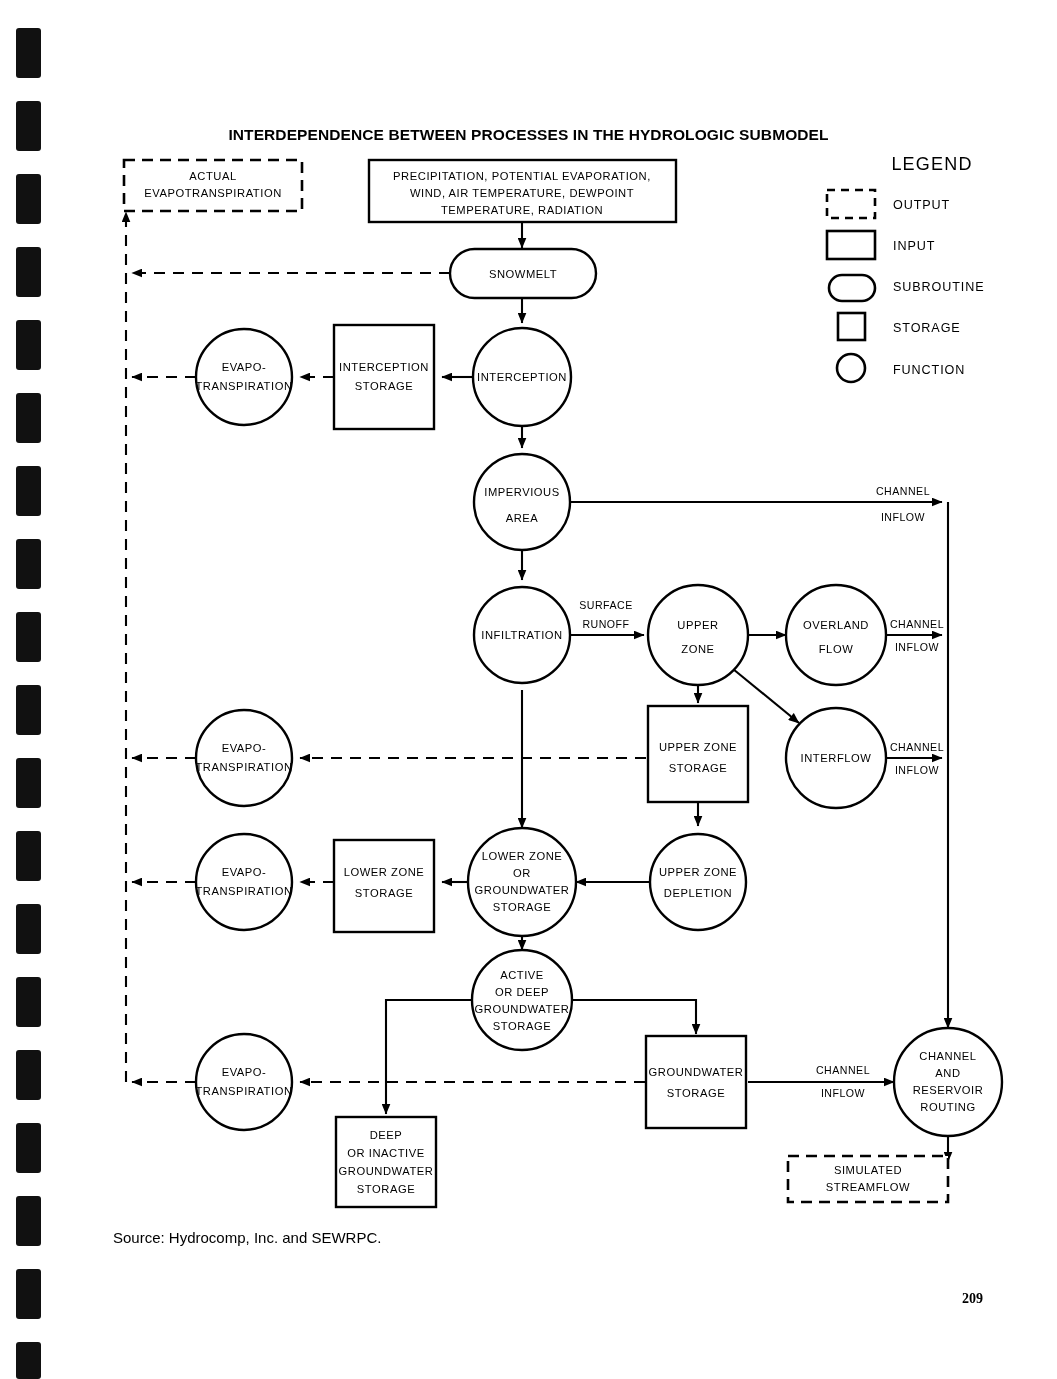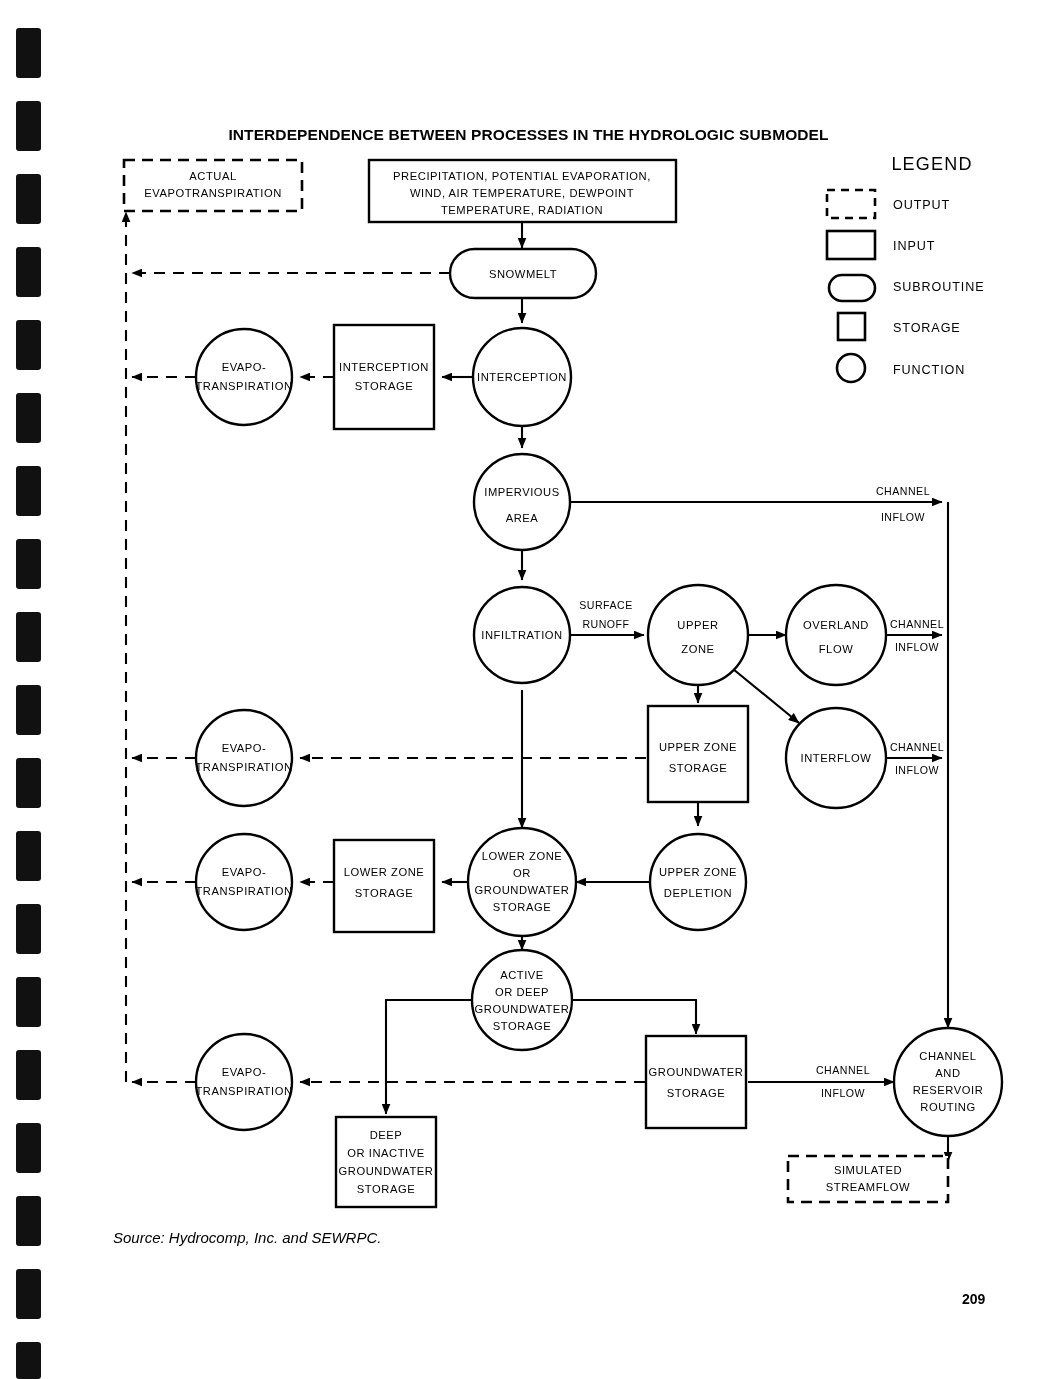--- a/index.html
+++ b/index.html
@@ -5,22 +5,22 @@
   html,body{margin:0;padding:0;background:#ffffff;}
   body{width:1057px;height:1379px;position:relative;overflow:hidden;
        font-family:"Liberation Sans", sans-serif;color:#000;}
   #figure-root{position:absolute;inset:0;}
   svg{position:absolute;top:0;left:0;width:1057px;height:1379px;}
   .fig-num{position:absolute;left:0;right:0;top:86px;text-align:center;
            font-size:15px;font-weight:bold;letter-spacing:.2px;}
   .fig-title{position:absolute;left:0;right:0;top:126px;text-align:center;
              font-size:15.5px;font-weight:bold;letter-spacing:.1px;}
   .source-note{position:absolute;left:113px;top:1229px;font-size:15px;
-               font-style:italic;}
-  .page-num{position:absolute;left:962px;top:1291px;font-size:14px;font-weight:bold;}
+               }
+  .page-num{position:absolute;left:962px;top:1291px;font-size:14px;font-weight:bold;font-family:Liberation Serif, serif;}
   text{font-family:"Liberation Sans", sans-serif;fill:#000;}
   .nodetext{font-size:11.2px;letter-spacing:.55px;text-anchor:middle;}
   .edgelabel{font-size:10.6px;letter-spacing:.5px;text-anchor:middle;}
   .legend-title{font-size:18px;letter-spacing:1.2px;text-anchor:middle;}
   .legend-label{font-size:12.6px;letter-spacing:.9px;}
   .shape{fill:#ffffff;stroke:#000;stroke-width:2.4;}
   .dashedbox{fill:#ffffff;stroke:#000;stroke-width:2.6;stroke-dasharray:11 7;}
   .solidline{stroke:#000;stroke-width:2.1;fill:none;}
   .dashline{stroke:#000;stroke-width:2.1;fill:none;stroke-dasharray:11 8;}
   .bindmark{fill:#111;}

